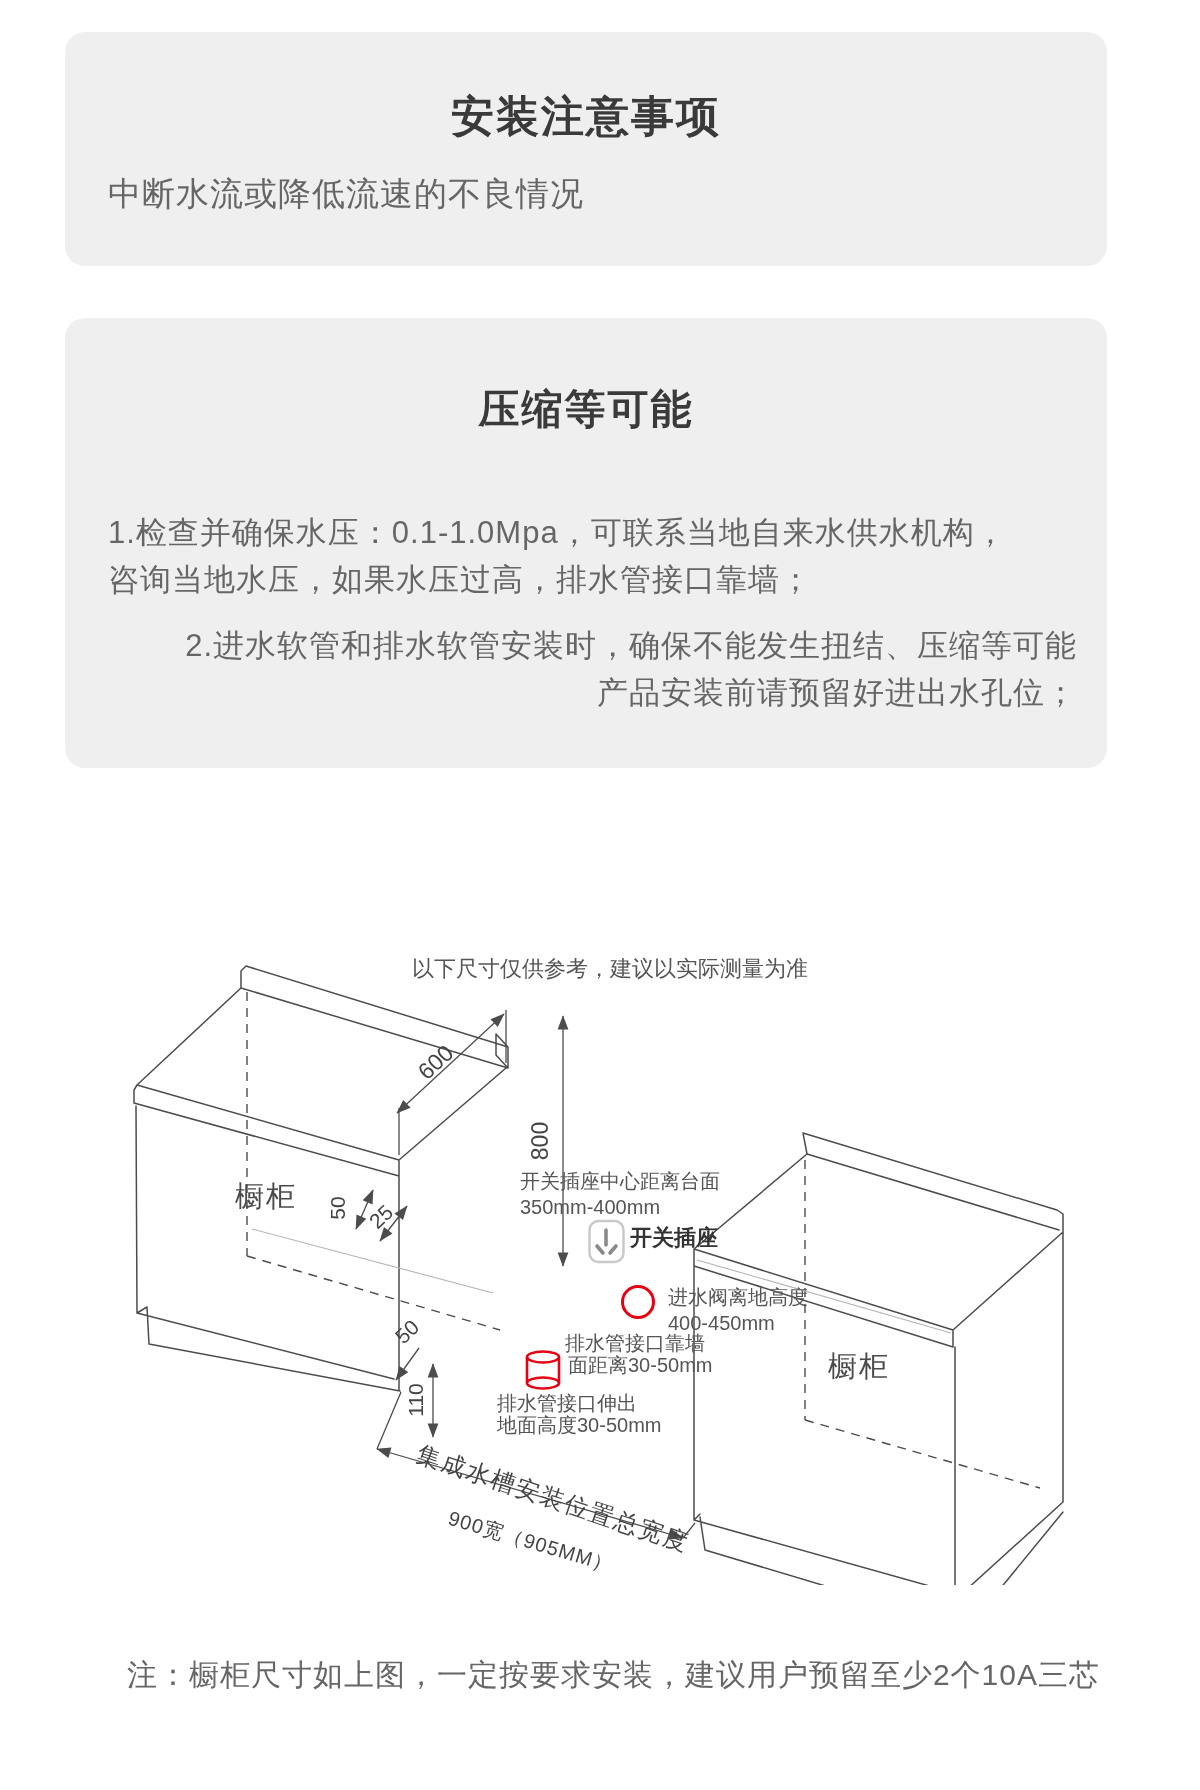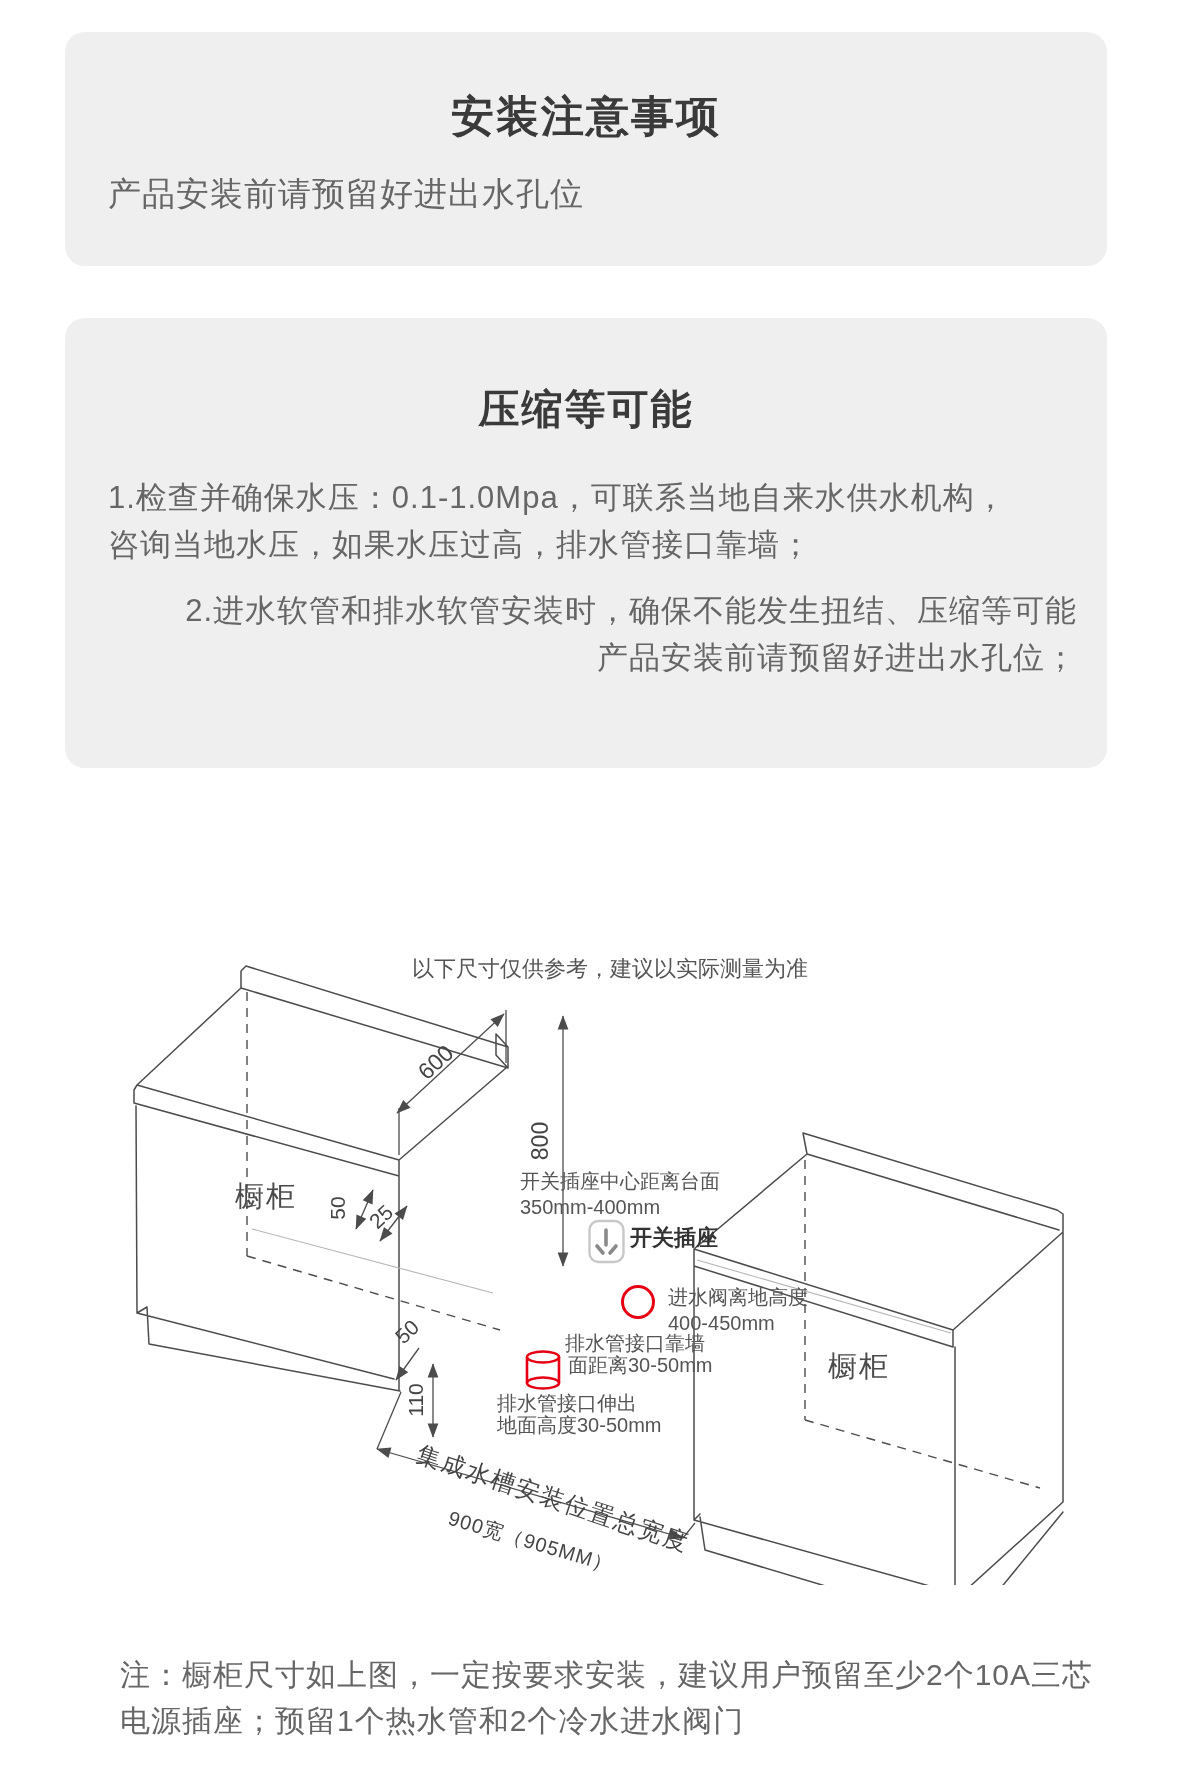--- a/index.html
+++ b/index.html
@@ -7,45 +7,45 @@
         font-family:"Liberation Sans","DejaVu Sans",sans-serif;}
   .panel{position:absolute;left:65px;width:1042px;background:#efefef;border-radius:20px;}
   #notice-panel{top:32px;height:234px;}
   #requirements-panel{top:318px;height:450px;}
   .panel-title{position:absolute;left:0;width:100%;text-align:center;
                font-size:43px;font-weight:bold;color:#3a3a3a;letter-spacing:2px;}
   #notice-title{top:56px;}
   #requirements-title{top:64px;font-size:41px;}
   .body-text{color:#666666;font-size:31px;letter-spacing:1px;line-height:47px;}
   #notice-intro{position:absolute;left:43px;top:138px;font-size:33px;}
-  .req-para{position:absolute;left:43px;right:30px;}
+  .req-para{position:absolute;left:43px;right:30px;margin-top:35px;}
   #req-para-1{top:156px;}
   #req-para-2{top:269px;text-align:right;}
   #diagram{position:absolute;left:80px;top:940px;width:1020px;height:645px;}
   #footnote{position:absolute;left:120px;top:1652px;width:980px;
-            color:#666666;font-size:30px;letter-spacing:1px;line-height:46px;}
+            color:#666666;font-size:30px;letter-spacing:1px;line-height:46px;text-align:right;}
   svg text{font-family:"Liberation Sans","DejaVu Sans",sans-serif;}
   .cad-line{stroke:#4c4c4c;stroke-width:1.5;fill:none;stroke-linecap:round;stroke-linejoin:round;}
   .cad-dash{stroke:#4c4c4c;stroke-width:1.4;fill:none;stroke-dasharray:9 7;}
   .cad-light{stroke:#b5b5b5;stroke-width:1.1;fill:none;}
   .dim-line{stroke:#4c4c4c;stroke-width:1.3;fill:none;}
   .dim-text{fill:#444444;font-size:23px;}
   .dim-text-small{fill:#444444;font-size:21px;}
   .anno{fill:#555555;font-size:20px;}
   .cab-label{fill:#4a4a4a;font-size:29px;letter-spacing:2px;}
   .red-mark{stroke:#e60012;fill:none;}
 </style>
 </head>
 <body>
 
 <div id="page">
 
   <div class="panel" id="notice-panel">
     <div class="panel-title" id="notice-title">安装注意事项</div>
-    <div class="body-text" id="notice-intro">产品安装前请预留好进出水孔位</div>
+    <div class="body-text" id="notice-intro">中断水流或降低流速的不良情况</div>
   </div>
 
   <div class="panel" id="requirements-panel">
     <div class="panel-title" id="requirements-title">压缩等可能</div>
     <div class="req-para body-text" id="req-para-1">
       <div>1.检查并确保水压：0.1-1.0Mpa，可联系当地自来水供水机构，</div>
       <div>咨询当地水压，如果水压过高，排水管接口靠墙；</div>
     </div>
     <div class="req-para body-text" id="req-para-2">
       <div>2.进水软管和排水软管安装时，确保不能发生扭结、压缩等可能</div>
@@ -154,16 +154,15 @@
     </g>
 
     <g>
       <text x="497" y="1410" class="anno">排水管接口伸出</text>
       <text x="497" y="1432" class="anno">地面高度30-50mm</text>
     </g>
   </svg>
 
   <div id="footnote">
     <div>注：橱柜尺寸如上图，一定按要求安装，建议用户预留至少2个10A三芯</div>
-    <div>电源插座；预留1个热水管和2个冷水进水阀门</div>
   </div>
 
 </div>
 
 </body></html>

